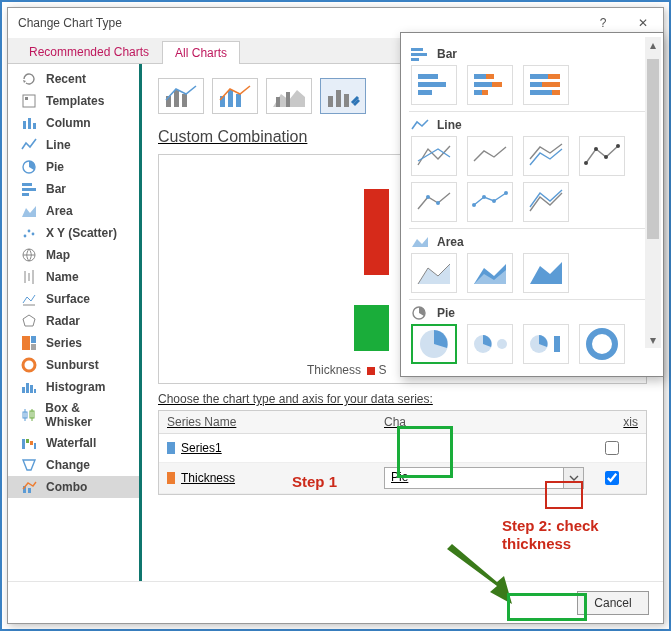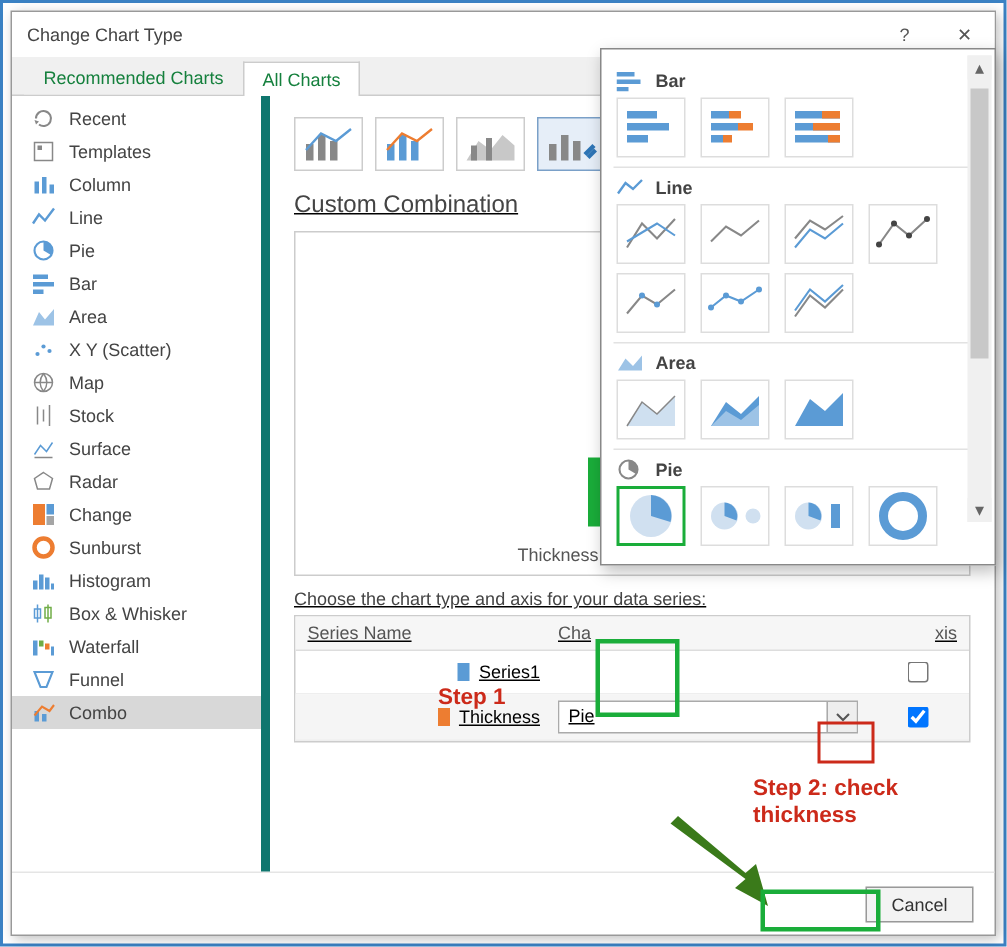--- a/index.html
+++ b/index.html
@@ -3,43 +3,43 @@
 <meta charset="utf-8">
 <style>
   * { box-sizing: border-box; font-family: "Segoe UI", Tahoma, sans-serif; font-size: 12px; }
   body { margin: 0; background: #fff; }
   .wrap { width: 671px; height: 631px; position: relative; border: 2px solid #3b82c4; background:#fff; }
   .dialog { position: absolute; left: 5px; top: 5px; right: 5px; bottom: 5px; background: #fff; border: 1px solid #999; box-shadow: 2px 2px 8px rgba(0,0,0,.25);}
   .titlebar { display:flex; align-items:center; height: 30px; padding: 0 0 0 10px; background: #fff;}
   .titlebar .title { flex:1; color:#444;}
   .titlebar .ctl { width:40px; height:28px; display:flex; align-items:center; justify-content:center; color:#555;}
   .tabstrip { display:flex; gap:0; padding: 0 8px; border-bottom:1px solid #ccc; background:#f0f0f0; height:26px; align-items:flex-end;}
-  .tab { padding:4px 12px; border:1px solid transparent; border-bottom:none; background:#f0f0f0; color:#15803d;}
+  .tab { padding:4px 12px; border:1px solid transparent; border-bottom:none; background:#f0f0f0; color:#be185d;}
   .tab.active { background:#fff; border-color:#ccc; position:relative; top:1px;margin-top:19px;}
   .body { display:flex; height: calc(100% - 30px - 26px - 42px);}
-  .sidebar { width:172px; border-right:6px solid #0f766e; padding:4px 0; overflow:hidden;}
+  .sidebar { width:134px; border-right:3px solid #0f766e; padding:4px 0; overflow:hidden;font-weight:bold;}
   .sidebar-item { display:flex; align-items:center; gap:8px; padding:3px 12px; color:#444; cursor:default;}
   .sidebar-item .ic { width:18px; height:16px; display:flex; align-items:center; justify-content:center;}
   .sidebar-item.selected { background:#d8d8d8;}
   .main { flex:1; padding:8px 16px 4px 16px; display:flex; flex-direction:column; position:relative;text-decoration:underline;}
   .gallery { display:flex; gap:8px; padding:6px 0 12px 0;}
   .gopt { width:46px; height:36px; border:1px solid #ccc; display:flex; align-items:center;justify-content:center; background:#fff;}
   .gopt.sel { border:1px solid #7aa0c8; background:#e6eef8;}
   .sectitle { font-size:16px; color:#444; margin:2px 0 8px 0;}
   .preview { border:1px solid #ccc; height:230px; position:relative; display:flex; align-items:center; justify-content:center; overflow:hidden;}
   .preview .redblk { position:absolute; left:205px; top:34px; width:25px; height:86px; background:#d62a1a;}
   .preview .grnblk { position:absolute; left:195px; top:150px; width:35px; height:46px; background:#1aad3a;}
   .preview .legend { position:absolute; left:148px; bottom:6px; font-size:10px; color:#555;margin-top:48px;}
   .preview .legend .sq{display:inline-block;width:8px;height:8px;background:#d62a1a;margin-right:4px;vertical-align:middle;}
   .choose { padding:8px 0 4px 0; color:#444;}
   .table { border:1px solid #ccc;}
-  .thead, .trow { display:grid; grid-template-columns: 1fr 200px 54px; align-items:center;gap:12px; }
+  .thead, .trow { display:grid; grid-template-columns: 1fr 200px 54px; align-items:center; }
   .thead { background:#f6f6f6; border-bottom:1px solid #ddd; padding:4px 8px; color:#555;}
   .trow { padding:4px 8px; border-bottom:1px solid #eee; min-height:28px;}
-  .trow .sn { display:flex; align-items:center; gap:6px;justify-content:flex-end;}
+  .trow .sn { display:flex; align-items:center; gap:6px;}
   .swb { width:8px; height:12px; background:#5b9bd5; display:inline-block;}
   .swo { width:8px; height:12px; background:#ed7d31; display:inline-block;}
   .combo { display:flex; border:1px solid #aaa; height:22px;}
   .combo .txt{ flex:1; padding:2px 6px; background:#fff;}
   .combo .dd { width:20px; border-left:1px solid #aaa; background:#eee; display:flex;align-items:center;justify-content:center;}
   .chk { display:flex; justify-content:center;}
   .chk input { width:14px; height:14px;}
   .footer { height:42px; display:flex; justify-content:flex-end; align-items:center; gap:10px; padding:0 14px; border-top:1px solid #e5e5e5;}
   .btn { min-width:72px; height:24px; border:1px solid #999; background:#f3f3f3; color:#333; padding:0 10px; display:flex;align-items:center;justify-content:center;}
   
@@ -164,21 +164,21 @@
             <span>Map</span>
           </div>
         <div class="sidebar-item">
             <span class="ic">
               <svg width="16" height="16">
                 <line x1="4" y1="2" x2="4" y2="14" stroke="#888"></line>
                 <line x1="8" y1="4" x2="8" y2="12" stroke="#888"></line>
                 <line x1="12" y1="1" x2="12" y2="15" stroke="#888"></line>
               </svg>
             </span>
-            <span>Stock</span>
+            <span>Name</span>
           </div>
         <div class="sidebar-item">
             <span class="ic">
               <svg width="16" height="16">
                 <path d="M2 12 L6 6 L10 10 L14 4" fill="none" stroke="#5b9bd5"></path>
                 <path d="M2 14h12" stroke="#888"></path>
               </svg>
             </span>
             <span>Surface</span>
           </div>
@@ -191,21 +191,21 @@
             <span>Radar</span>
           </div>
         <div class="sidebar-item">
             <span class="ic">
               <svg width="16" height="16">
                 <rect x="1" y="1" width="8" height="14" fill="#ed7d31"></rect>
                 <rect x="10" y="1" width="5" height="7" fill="#5b9bd5"></rect>
                 <rect x="10" y="9" width="5" height="6" fill="#a5a5a5"></rect>
               </svg>
             </span>
-            <span>Change</span>
+            <span>Series</span>
           </div>
         <div class="sidebar-item">
             <span class="ic">
               <svg width="16" height="16">
                 <circle cx="8" cy="8" r="6" fill="none" stroke="#ed7d31" stroke-width="3"></circle>
               </svg>
             </span>
             <span>Sunburst</span>
           </div>
         <div class="sidebar-item">
@@ -240,21 +240,21 @@
               </svg>
             </span>
             <span>Waterfall</span>
           </div>
         <div class="sidebar-item">
             <span class="ic">
               <svg width="16" height="16">
                 <polygon points="2,3 14,3 10,13 6,13" fill="none" stroke="#5b9bd5" stroke-width="1.4"></polygon>
               </svg>
             </span>
-            <span>Funnel</span>
+            <span>Change</span>
           </div>
         <div class="sidebar-item selected">
             <span class="ic">
               <svg width="16" height="16">
                 <rect x="2" y="7" width="3" height="7" fill="#5b9bd5"></rect>
                 <rect x="7" y="9" width="3" height="5" fill="#5b9bd5"></rect>
                 <polyline points="2,10 7,4 12,7 15,3" fill="none" stroke="#ed7d31" stroke-width="1.4"></polyline>
               </svg>
             </span>
             <span>Combo</span>
@@ -510,21 +510,21 @@
         </div>
     </div>
 
     <div class="scroll">
       <div class="arrow">▴</div>
       <div class="thumb"></div>
       <div class="arrow" style="position:absolute;bottom:0;left:0;right:0;">▾</div>
     </div>
   </div>
 
-  <div class="ann" style="left:290px; top:454px;">Step 1</div>
+  <div class="ann" style="left:290px; top:471px;">Step 1</div>
   <div class="greenring" style="left:395px; top:424px; width:56px; height:52px;"></div>
   <div class="redbox" style="left:543px; top:479px; width:38px; height:28px;"></div>
   <div class="ann" style="left:500px; top:515px; width:150px; line-height:1.2;">Step 2: check thickness</div>
   <div class="greenring" style="left:505px; top:591px; width:80px; height:28px;"></div>
   <svg class="arrowbig" style="left:440px; top:542px;" width="90" height="70">
     <polygon points="5,5 55,42 48,48 70,60 62,32 55,38 10,0" fill="#3a7a1a"></polygon>
   </svg>
 </div>
 
 </body></html>

